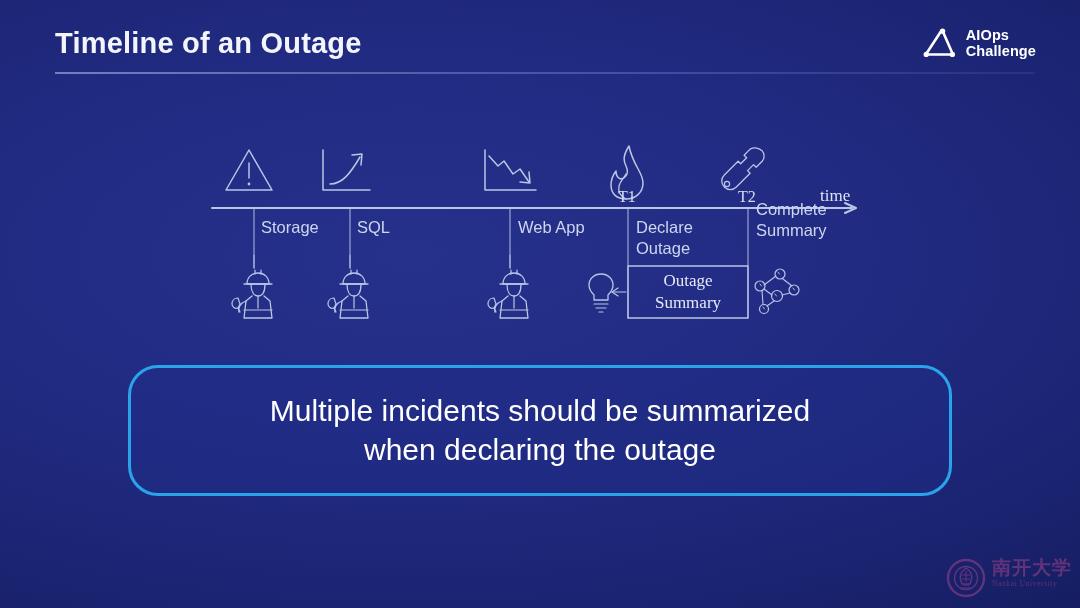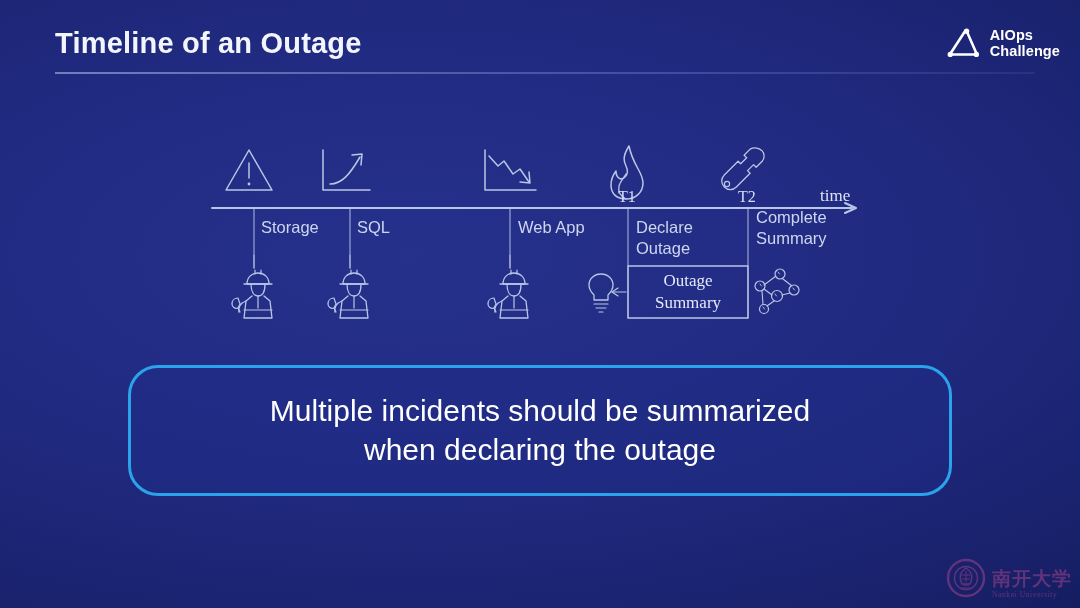--- a/index.html
+++ b/index.html
@@ -39,21 +39,21 @@
     left: 55px;
     top: 72px;
     width: 980px;
     height: 2px;
     background: linear-gradient(to right, rgba(180,200,245,0.55) 0%, rgba(150,175,235,0.35) 45%, rgba(120,145,215,0.12) 100%);
   }
 
   
   #aiops-logo {
     position: absolute;
-    right: 20px;
+    right: 44px;
     top: 26px;
     display: flex;
     align-items: center;
     gap: 9px;
   }
   #aiops-logo .mark { width: 36px; height: 34px; display: block; }
   #aiops-logo .words {
     color: #ffffff;
     font-size: 14.5px;
     font-weight: bold;
@@ -123,21 +123,21 @@
     white-space: pre-line;
     padding: 0 24px;
   }
 
   
   #nankai-logo {
     position: absolute;
     right: 8px;
     bottom: 10px;
     display: flex;
-    align-items: flex-end;
+    align-items: flex-start;
     gap: 6px;
     opacity: 0.62;
   }
   #nankai-logo .seal { width: 40px; height: 40px; display: block; }
   #nankai-logo .nk-words { display: flex; flex-direction: column; line-height: 1; }
   #nankai-logo .nk-cn {
     color: #8f3f86;
     font-size: 19px;
     font-weight: bold;
     letter-spacing: 1px;
@@ -302,21 +302,21 @@
 
   <div class="tl-tick-label" style="left:618px; top:188px;">T1</div>
   <div class="tl-tick-label" style="left:738px; top:188px;">T2</div>
   <div class="tl-time" style="left:820px; top:186px;">time</div>
 
   <div class="tl-label" style="left:261px; top:217px;">Storage</div>
   <div class="tl-label" style="left:357px; top:217px;">SQL</div>
   <div class="tl-label" style="left:518px; top:217px;">Web App</div>
   <div class="tl-label" style="left:636px; top:217px;">Declare
 Outage</div>
-  <div class="tl-label" style="left:756px; top:207px;">Complete
+  <div class="tl-label" style="left:756px; top:199px;">Complete
 Summary</div>
 
   <div class="box-label" style="left:628px; top:270px; width:120px;">Outage
 Summary</div>
 
   <div id="callout">
     <div id="callout-text">Multiple incidents should be summarized
 when declaring the outage</div>
   </div>
 

